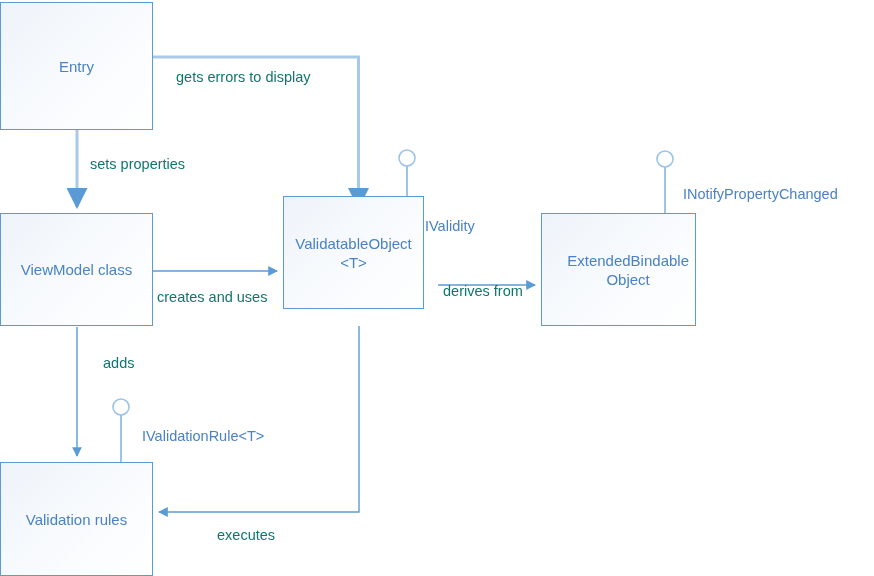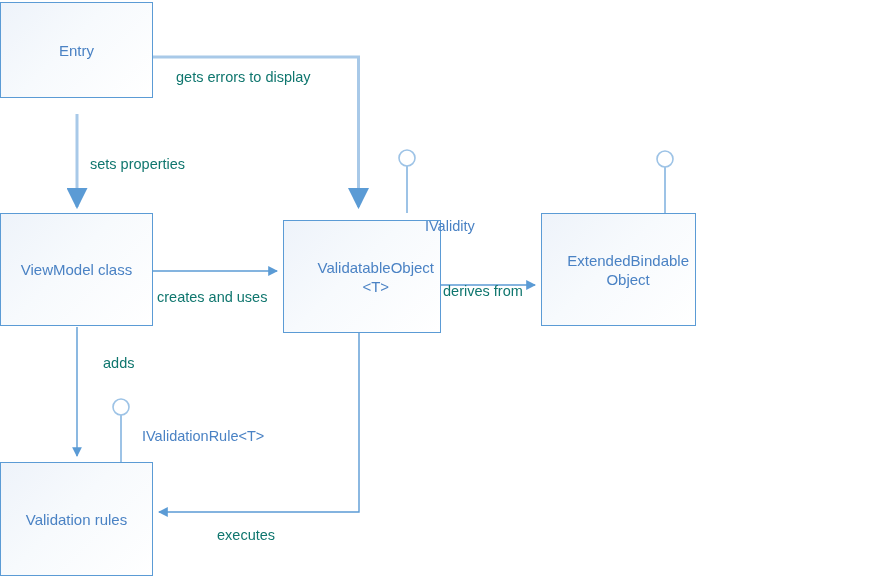--- a/index.html
+++ b/index.html
@@ -104,29 +104,29 @@
       <line x1="665" y1="167" x2="665" y2="213" stroke="#9dc3e6" stroke-width="2"></line>
       <circle cx="665" cy="159" r="8" fill="#ffffff" stroke="#9dc3e6" stroke-width="1.6"></circle>
     </g>
 
     <g>
       <line x1="121" y1="415" x2="121" y2="462" stroke="#9dc3e6" stroke-width="2"></line>
       <circle cx="121" cy="407" r="8" fill="#ffffff" stroke="#9dc3e6" stroke-width="1.6"></circle>
     </g>
   </svg>
 
-  <div class="node-box" style="left:0px; top:2px; width:153px; height:96px;">
+  <div class="node-box" style="left:0px; top:2px; width:153px; height:128px;">
     <span class="node-label">Entry</span>
   </div>
 
   <div class="node-box" style="left:0px; top:213px; width:153px; height:113px;">
     <span class="node-label">ViewModel class</span>
   </div>
 
-  <div class="node-box" style="left:283px; top:220px; width:158px; height:113px;justify-content:flex-end;">
+  <div class="node-box" style="left:283px; top:196px; width:141px; height:113px;">
     <span class="node-label">ValidatableObject
 &lt;T&gt;</span>
   </div>
 
   <div class="node-box" style="left:541px; top:213px; width:155px; height:113px;justify-content:flex-end;">
     <span class="node-label">ExtendedBindable
 Object</span>
   </div>
 
   <div class="node-box" style="left:0px; top:462px; width:153px; height:114px;">
@@ -140,16 +140,17 @@
   <span class="edge-label" style="left:157px; top:289px;">creates and uses</span>
 
   <span class="edge-label" style="left:443px; top:283px;">derives from</span>
 
   <span class="edge-label" style="left:103px; top:355px;">adds</span>
 
   <span class="edge-label" style="left:217px; top:527px;text-align:center;">executes</span>
 
   <span class="iface-label" style="left:425px; top:182px;margin-top:36px;">IValidity</span>
 
+  <span class="iface-label" style="left:683px; top:186px;">INotifyPropertyChanged</span>
 
   <span class="iface-label" style="left:142px; top:428px;">IValidationRule&lt;T&gt;</span>
 
 </div>
 
 </body></html>

